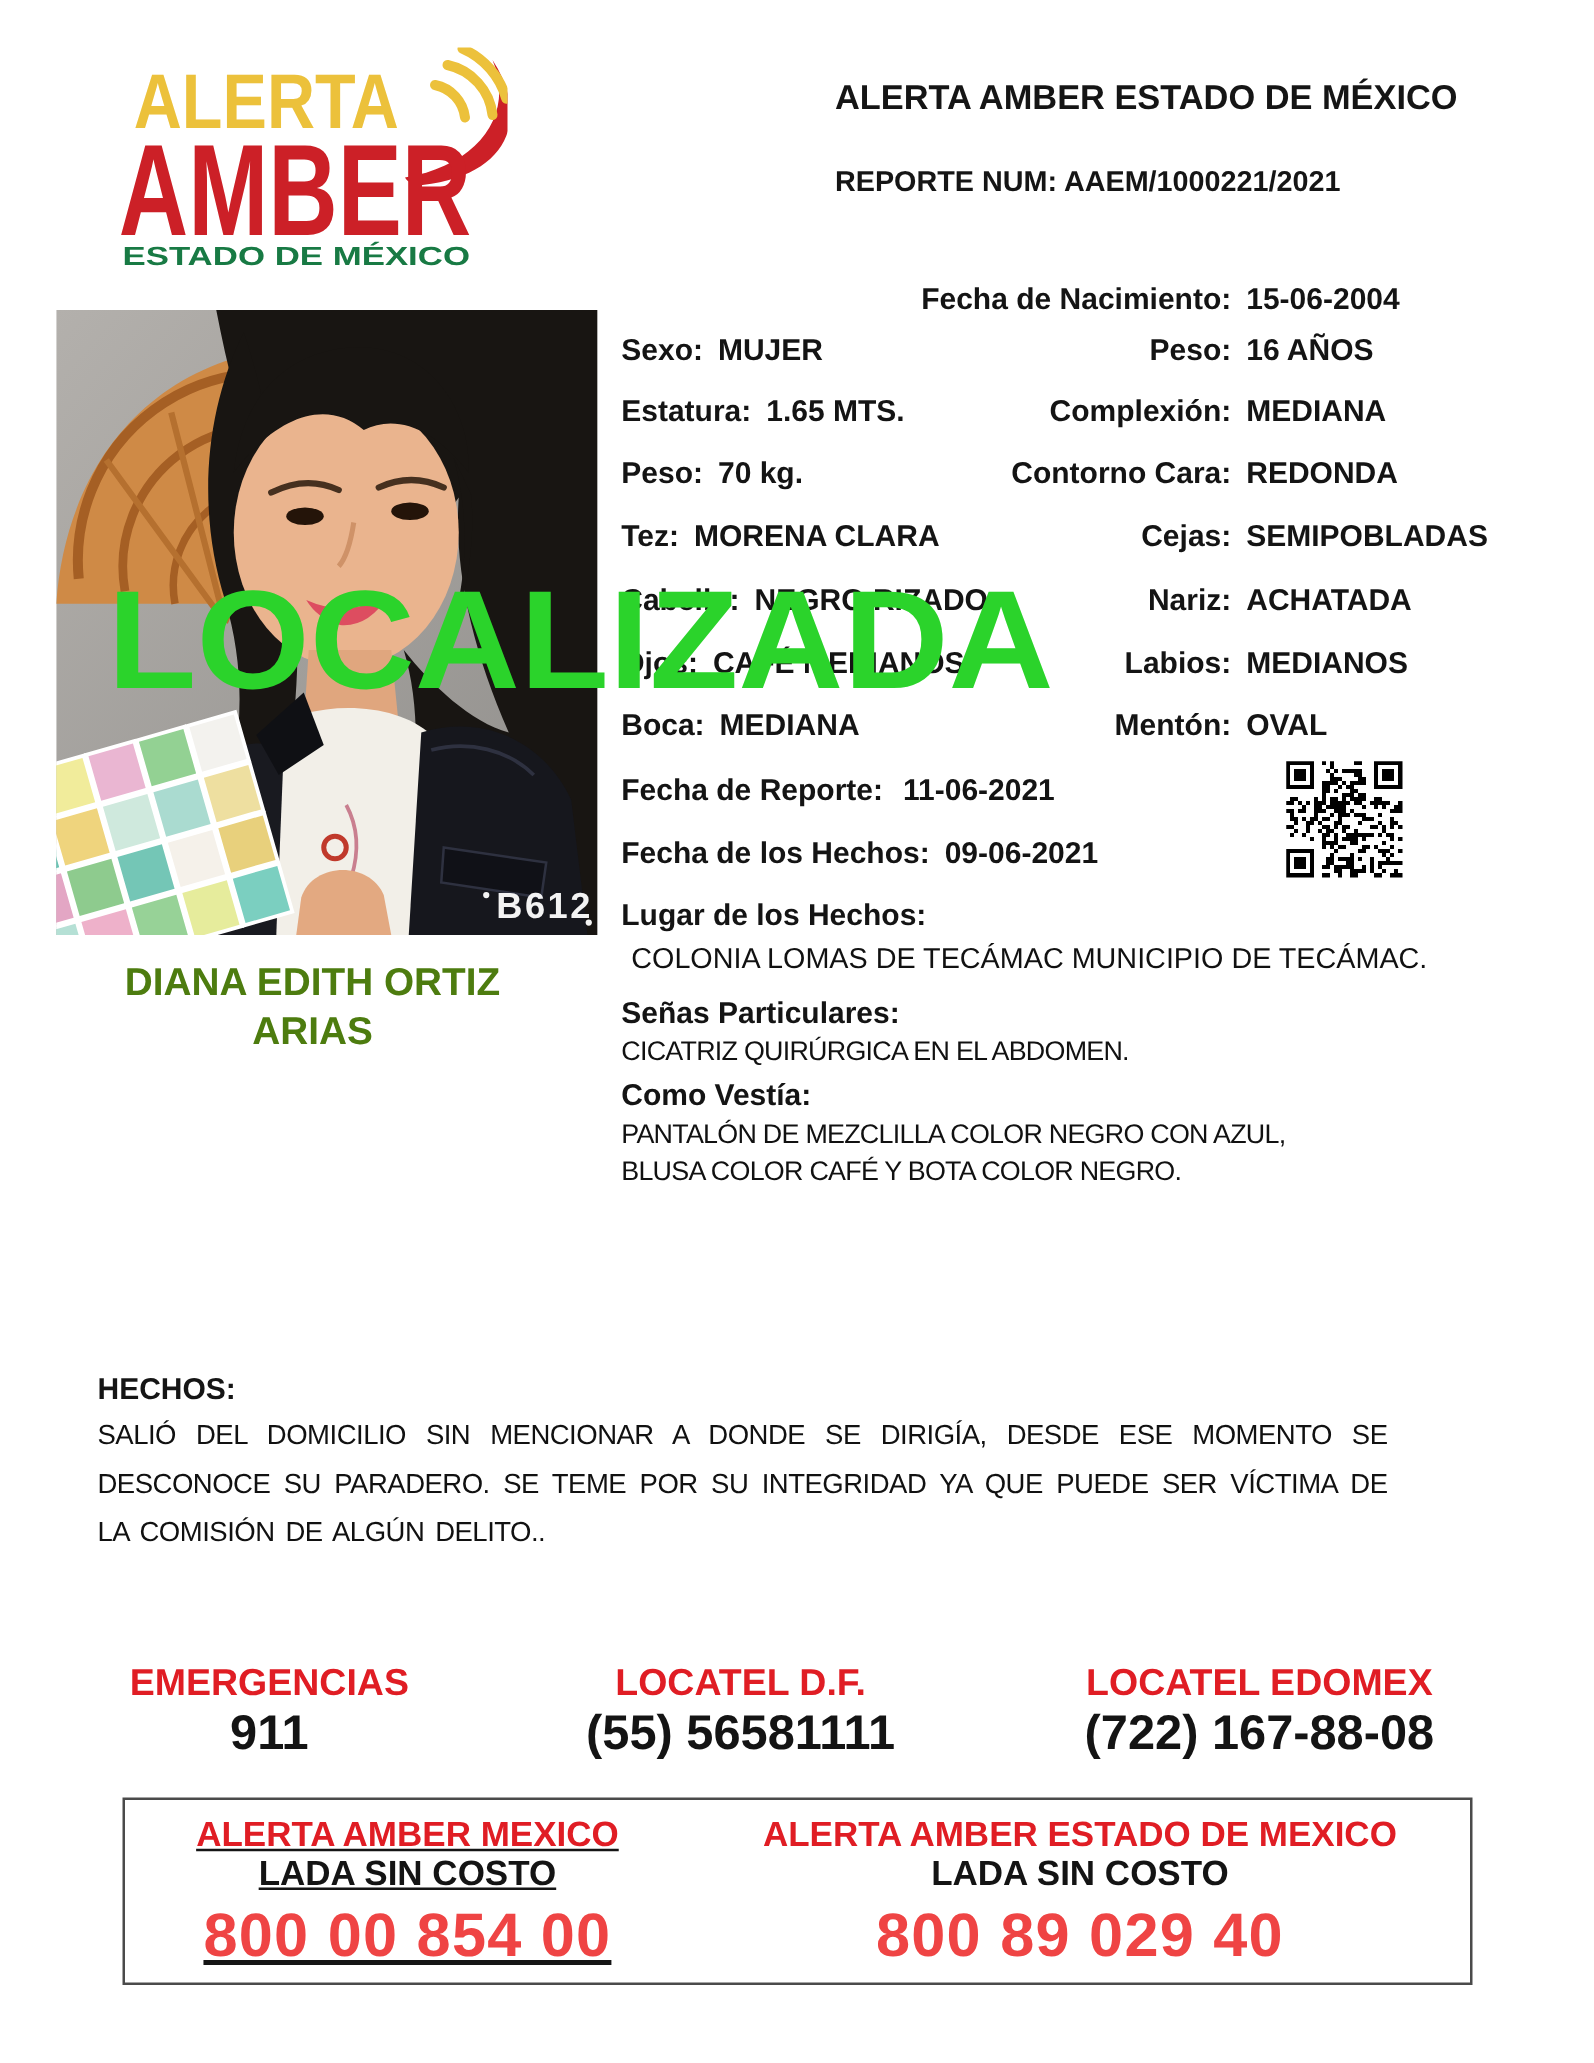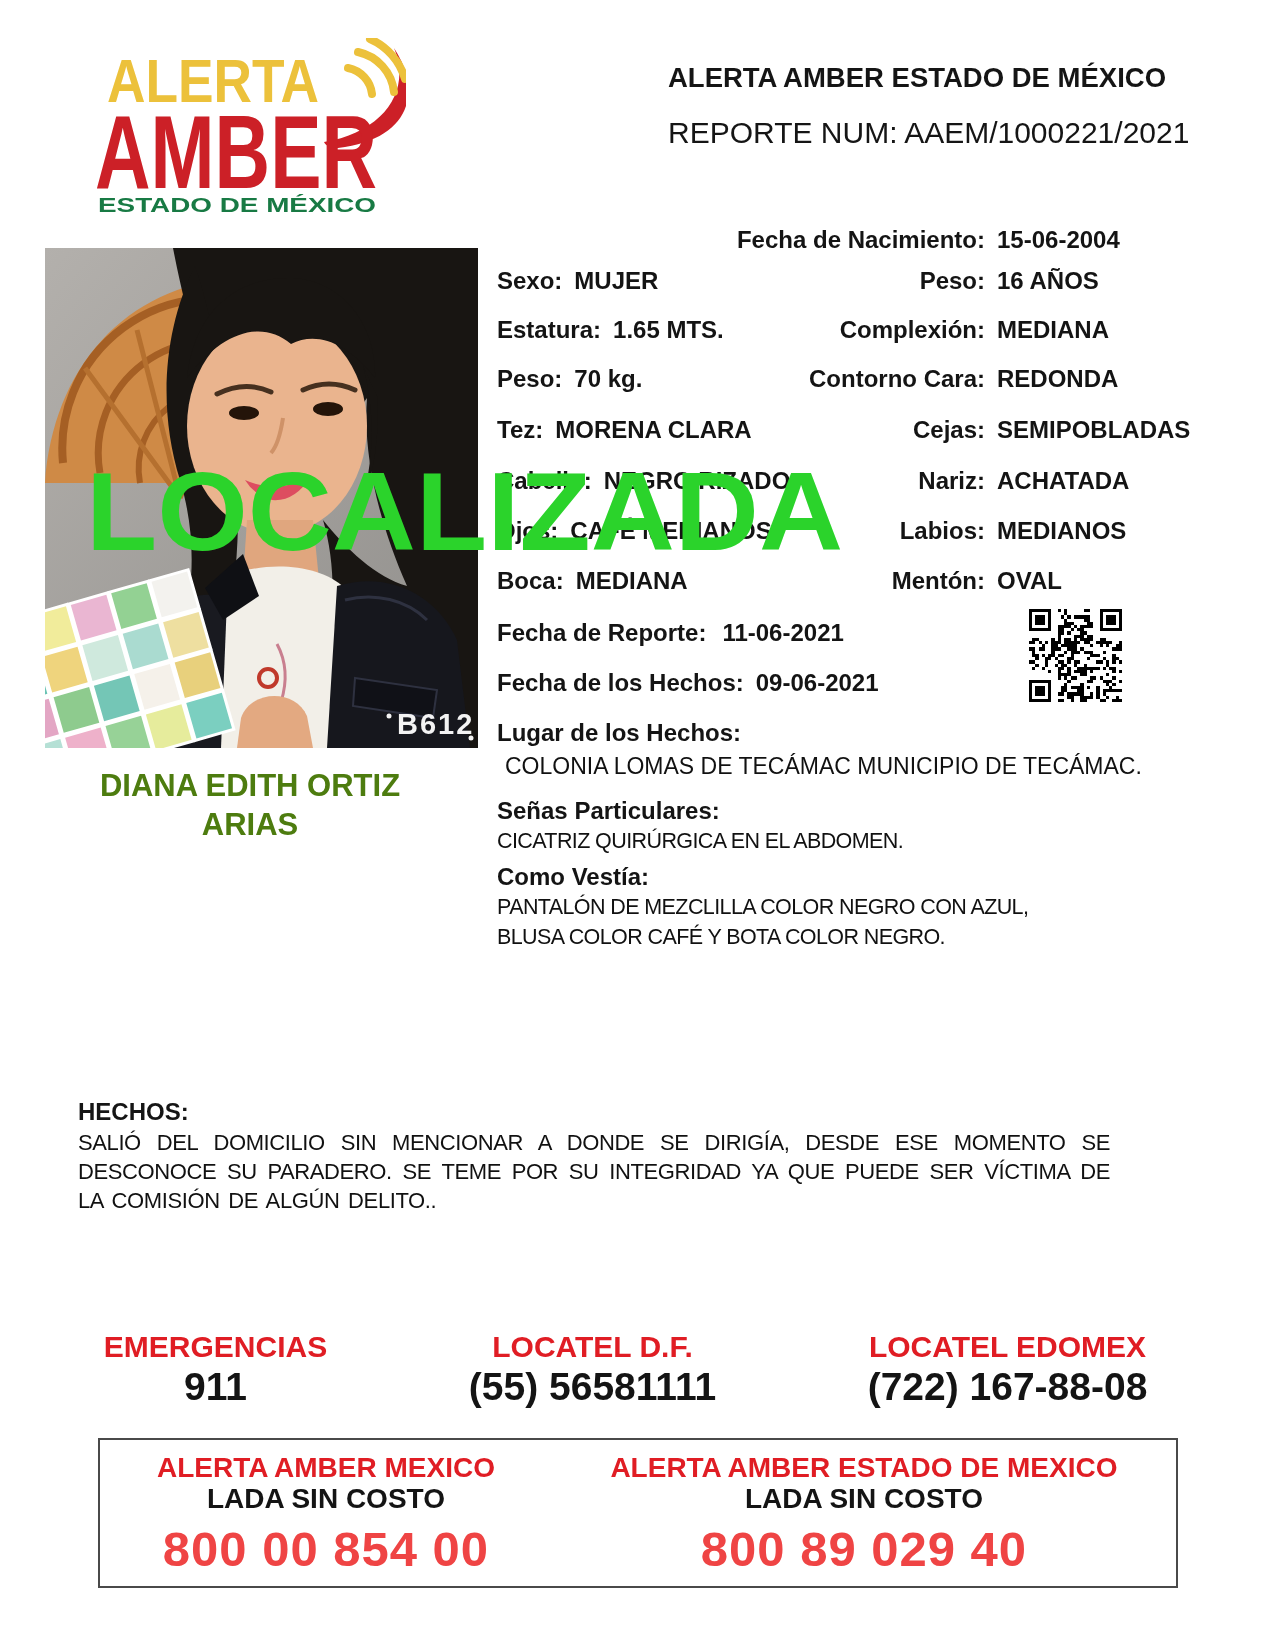--- a/index.html
+++ b/index.html
@@ -2,21 +2,21 @@
 <html><head>
 <meta charset="utf-8">
 <style>
   html,body{margin:0;padding:0;background:#ffffff;}
   .page{position:relative;width:1275px;height:1650px;background:#fff;
         font-family:"Liberation Sans",sans-serif;overflow:hidden;color:#151515;}
   .abs{position:absolute;}
 
   
   .doc-title{position:absolute;left:668px;top:62px;font-size:27.5px;font-weight:bold;white-space:nowrap;}
-  .doc-report{position:absolute;left:668px;top:116px;font-size:30px;font-weight:normal;white-space:nowrap;}
+  .doc-report{position:absolute;left:668px;top:132px;font-size:23px;font-weight:bold;white-space:nowrap;}
 
   
   .photo{position:absolute;left:45px;top:248px;width:433px;height:500px;}
   .name{position:absolute;left:38px;top:766px;width:424px;text-align:center;
         color:#4d7c0f;font-weight:bold;font-size:31px;line-height:39px;}
 
   
   .localizada{position:absolute;left:86px;top:456px;font-size:112px;font-weight:bold;
         color:#2bd32b;line-height:1;white-space:nowrap;z-index:6;
         transform:scaleX(1.04);transform-origin:left top;letter-spacing:0;}
@@ -28,35 +28,35 @@
   .val{margin-left:12px;}
   .heading{position:absolute;left:497px;font-size:24px;font-weight:bold;color:#141414;white-space:nowrap;}
   .plainval{position:absolute;left:505px;font-size:23px;font-weight:normal;color:#111;white-space:nowrap;}
   .narrowval{position:absolute;left:497px;font-size:21.5px;font-weight:normal;color:#111;
         letter-spacing:-0.6px;line-height:30px;}
   .qr{position:absolute;left:1029px;top:609px;width:93px;height:93px;background:#fff;}
 
   
   .hechos-h{position:absolute;left:78px;top:1098px;font-size:24px;font-weight:bold;}
   .hechos-p{position:absolute;left:78px;top:1128px;width:1032px;font-size:22px;color:#111;
-        letter-spacing:-0.4px;word-spacing:3px;line-height:29px;text-align:justify;}
+        letter-spacing:-0.4px;word-spacing:3px;line-height:39px;text-align:justify;}
 
   
   .phone{position:absolute;text-align:center;top:1330px;}
   .phone .plabel{color:#e01d24;font-weight:bold;font-size:30px;line-height:34px;}
   .phone .pnum{color:#141414;font-weight:bold;font-size:39px;line-height:42px;margin-top:2px;white-space:nowrap;}
   .phone1{left:58px;width:315px;}
   .phone2{left:420px;width:345px;}
   .phone3{left:810px;width:395px;}
 
   
   .fbox{position:absolute;left:98px;top:1438px;width:1080px;height:150px;
         border:2px solid #4a4a4a;display:flex;box-sizing:border-box;}
   .fcol{text-align:center;padding-top:12px;}
-  .fcol1{width:42%;}
+  .fcol1{width:42%;text-decoration:underline;}
   .fcol2{width:58%;}
   .ftitle{color:#e01d24;font-weight:bold;font-size:28px;line-height:31px;}
   .fsub{color:#141414;font-weight:bold;font-size:28px;line-height:31px;}
   .fnum{color:#ef4444;font-weight:bold;font-size:49px;line-height:52px;margin-top:9px;letter-spacing:1px;white-space:nowrap;}
 </style>
 </head>
 <body>
 
 <div class="page">
 

